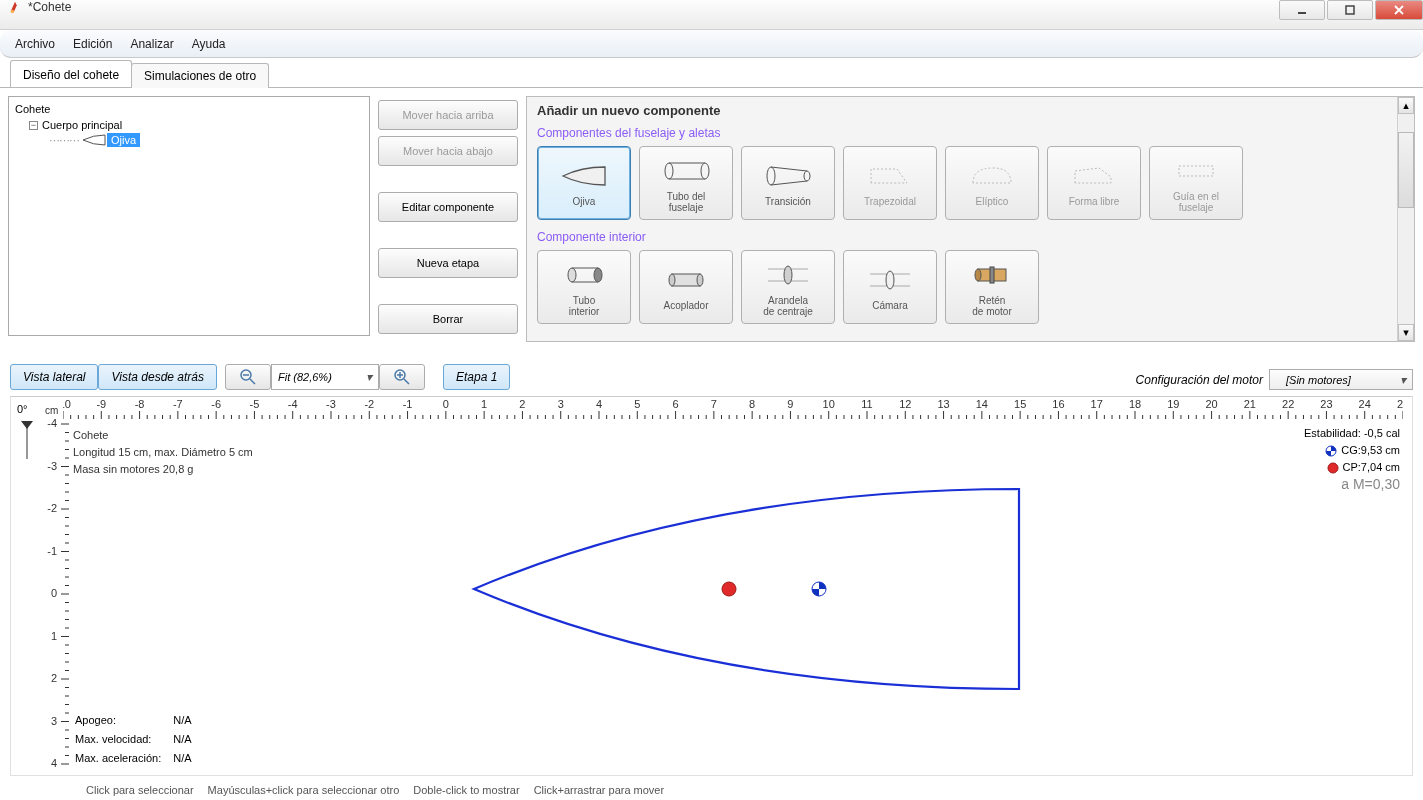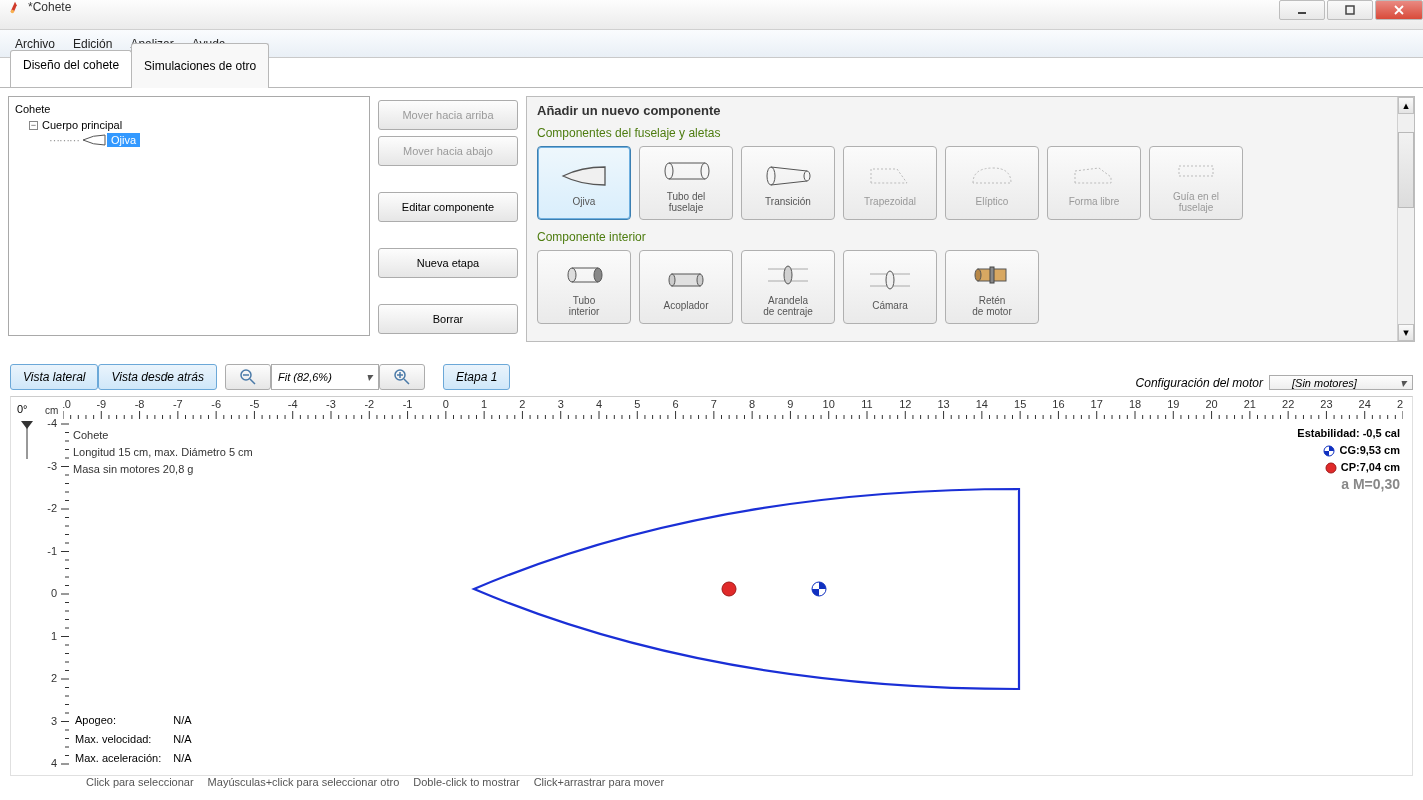--- a/index.html
+++ b/index.html
@@ -8,81 +8,81 @@
 
 .titlebar { height: 30px; background: linear-gradient(#fdfdfd,#ebebeb); display: flex; align-items: flex-start; padding-left: 8px; border-bottom: 1px solid #d0d0d0;}
 .titlebar .icon { width: 14px; height: 14px; margin-right: 6px;}
 .titlebar .title { font-size: 12px; color:#333;}
 .winbtns { margin-left:auto; display:flex;}
 .winbtn { width:46px; height:20px; border:1px solid #bdbdbd; border-radius:2px; margin-left:2px; display:flex; align-items:center; justify-content:center; background:linear-gradient(#fafafa,#e8e8e8);}
 .winbtn.close { background:linear-gradient(#e98a82,#d94b3a); width:48px;}
 .winbtn svg { width:12px; height:12px;}
 
 
-.menubar { height:28px; background:linear-gradient(#fafcfe,#e9eff6); border-bottom:1px solid #c9c9c9; display:flex; align-items:center; padding:0 6px;}
+.menubar { height:28px; background:linear-gradient(#fafcfe,#e9eff6); border-bottom:1px solid #c9c9c9; display:flex; align-items:center; padding:0 6px;border-radius:11px;}
 .menubar .menuitem { padding:4px 9px; color:#222; font-size:12px; cursor:default;}
 
 
 .tabstrip { height:28px; display:flex; align-items:flex-end; padding-left:10px; background:#fff; border-bottom:1px solid #b8b8b8; margin-top:2px;}
-.tab { padding:15px 12px; border:1px solid #b8b8b8; border-bottom:none; border-radius:3px 3px 0 0; background:#f8f8f8; margin-right:-1px; font-size:12px; position:relative; top:1px;}
+.tab { padding:5px 12px; border:1px solid #b8b8b8; border-bottom:none; border-radius:3px 3px 0 0; background:#f8f8f8; margin-right:-1px; font-size:12px; position:relative; top:1px;}
 .tab.active { background:#fff; z-index:2; padding-top:7px; top:0;}
 
 
 .upper { display:flex; padding:8px; gap:8px; height:262px;}
 .treebox { width:362px; height:240px; border:1px solid #a9a9a9; background:#fff; padding:4px 2px;}
 .treebox .troot { padding:2px 4px;}
 .treebox .tchild { padding-left:18px; margin-top:2px; display:flex; align-items:center;}
 .treebox .expander { display:inline-block; width:9px; height:9px; border:1px solid #888; margin-right:4px; font-size:9px; line-height:7px; text-align:center; color:#555;}
 .treebox .sel { background:#3399ff; color:#fff; padding:1px 4px;}
 .treebox .dotline { color:#999; margin-right:2px; letter-spacing:-1px;}
 
 .btnstack { width:140px; display:flex; flex-direction:column; gap:6px; margin-top:4px;}
 .sbtn { height:30px; border:1px solid #acacac; border-radius:3px; background:linear-gradient(#fdfdfd,#e6e6e6); font-size:11px; display:flex; align-items:center; justify-content:center; cursor:pointer;}
 .sbtn.disabled { color:#9a9a9a;}
 .btnstack .gap { height:14px;}
 
 .comp-panel { flex:1; border:1px solid #bcbcbc; background:#f4f4f4; position:relative; padding:6px 16px 6px 10px; overflow:hidden;}
 .comp-panel .hdr { font-weight:bold; font-size:13px; color:#333; margin-bottom:8px;}
-.comp-panel .subhdr { font-size:12px; color:#4d7c0f; margin:2px 0 6px 0;}
+.comp-panel .subhdr { font-size:12px; color:#8b5cf6; margin:2px 0 6px 0;}
 .comp-row { display:flex; gap:8px; flex-wrap:wrap;}
 .comp-btn { width:94px; height:74px; border:1px solid #b0b0b0; border-radius:4px; background:linear-gradient(#fbfbfb,#eaeaea); display:flex; flex-direction:column; align-items:center; justify-content:center; padding:4px; text-align:center; cursor:pointer;}
 .comp-btn.sel { border:1px solid #3c7fb1; box-shadow:0 0 0 1px #6fb0e0 inset; background:linear-gradient(#eef7fc,#d9eefc);}
 .comp-btn .cicon { height:34px; display:flex; align-items:center; justify-content:center;}
 .comp-btn .clabel { color:#555; font-size:10px; line-height:11px; margin-top:3px;}
 .comp-btn.dim .clabel { color:#999;}
 .vscroll { position:absolute; right:0; top:0; bottom:0; width:17px; background:#f0f0f0; border-left:1px solid #d0d0d0;}
 .vscroll .arrow { height:17px; display:flex; align-items:center; justify-content:center; background:linear-gradient(#fafafa,#e4e4e4); border:1px solid #c0c0c0;}
 .vscroll .thumb { margin-top:18px; height:76px; background:linear-gradient(#f2f2f2,#dcdcdc); border:1px solid #b9b9b9;}
 
 
 .toolrow { height:36px; margin:4px 10px 0 10px; display:flex; align-items:flex-end; gap:0;font-style:italic;}
 .tbtn { height:26px; padding:0 12px; border:1px solid #6ba8d8; border-radius:3px; background:linear-gradient(#eaf4fc,#cfe7f9); display:flex; align-items:center; justify-content:center; font-size:12px;}
 .zoom-btn { width:46px; height:26px; border:1px solid #acacac; border-radius:3px; background:linear-gradient(#fdfdfd,#e6e6e6); display:flex; align-items:center; justify-content:center;}
 .zoomsel { height:26px; width:108px; border:1px solid #acacac; background:#fff; display:flex; align-items:center; padding:0 6px; font-size:12px; position:relative;}
 .zoomsel::after { content:"▾"; position:absolute; right:6px; color:#555;}
 .toolrow .right { margin-left:auto; display:flex; align-items:center; gap:6px;}
-.motorsel { height:15px; width:144px; border:1px solid #acacac; background:linear-gradient(#fdfdfd,#eeeeee); display:flex; align-items:center; padding:0 22px; font-size:12px; position:relative;}
+.motorsel { height:21px; width:144px; border:1px solid #acacac; background:linear-gradient(#fdfdfd,#eeeeee); display:flex; align-items:center; padding:0 16px; font-size:12px; position:relative;}
 .motorsel::after { content:"▾"; position:absolute; right:6px; color:#555;}
 
 
 .drawing { position:relative; margin:6px 10px 0 10px; border:1px solid #e0e0e0; border-top:1px solid #ccc; height:380px; background:#fff;}
 .deg { position:absolute; left:6px; top:6px; font-size:11px;}
 .cmunit { position:absolute; left:34px; top:8px; font-size:10px; color:#333;}
 .hruler { position:absolute; left:52px; right:4px; top:0; height:22px;}
 .vruler { position:absolute; left:36px; top:22px; bottom:0; width:22px;}
 .canvas { position:absolute; left:58px; right:4px; top:22px; bottom:4px;}
 .infoblock { position:absolute; left:4px; top:8px; font-size:12px; line-height:17px; color:#333;}
 .statsblock { position:absolute; left:4px; bottom:2px; font-size:12px; line-height:17px;}
 .statsblock td { padding-right:10px;}
-.rightstats { position:absolute; right:8px; top:6px; text-align:right; font-size:12px; line-height:17px;font-weight:bold;}
+.rightstats { position:absolute; right:8px; top:6px; text-align:right; font-size:12px; line-height:17px;}
 .rightstats .machrow { color:#888; font-size:14px;}
 .cg-mark { display:inline-block; vertical-align:middle; margin-right:4px;}
 .cp-mark { display:inline-block; vertical-align:middle; margin-right:4px;}
 
-.statusbar { position:absolute; left:10px; right:10px; bottom:4px; height:20px; display:flex; align-items:flex-start; gap:14px; color:#555; font-size:11px; padding-left:76px;}
+.statusbar { position:absolute; left:10px; right:10px; bottom:4px; height:20px; display:flex; align-items:flex-end; gap:14px; color:#555; font-size:11px; padding-left:76px;}
 
 </style>
 </head>
 <body>
 
 <div class="titlebar">
   <svg class="icon" viewBox="0 0 16 16">
       <path d="M3 13 L8 2 L10 6 L7 13 Z" fill="#d03a2a"></path>
       <circle cx="5" cy="13" r="2" fill="#f8b050"></circle>
     </svg>

